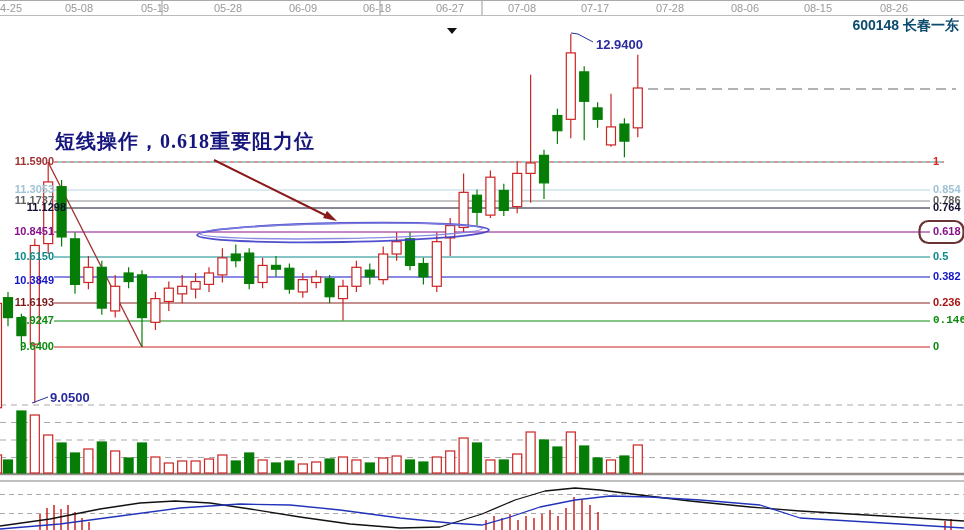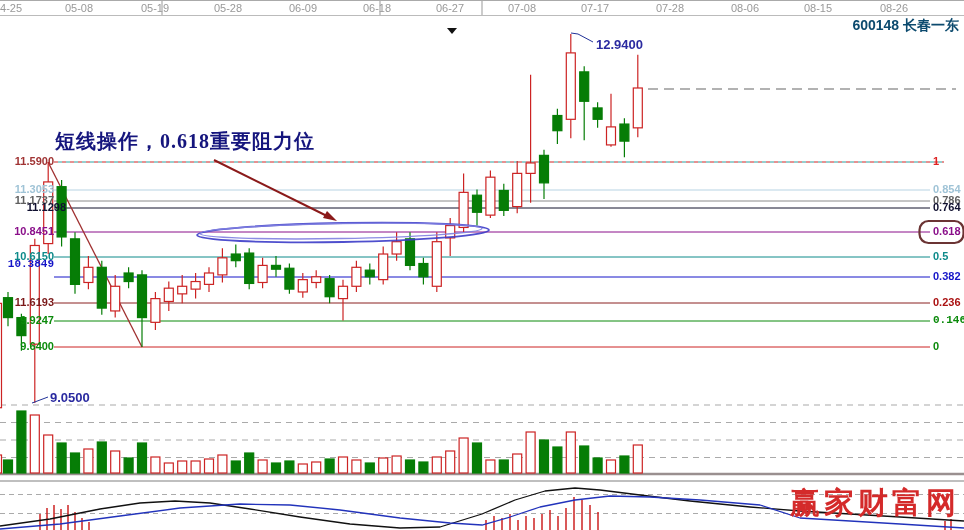--- a/index.html
+++ b/index.html
@@ -251,27 +251,26 @@
       <div class="lbl" style="left: 0px; width: 54px; text-align: right; top: 183px; color: rgb(159, 195, 214);">11.3053</div>
       <div class="lbl" style="left: 933px; top: 183px; color: rgb(159, 195, 214);">0.854</div>
       <div class="lbl" style="left: 0px; width: 54px; text-align: right; top: 194px; color: rgb(96, 96, 96);">11.1737</div>
       <div class="lbl" style="left: 933px; top: 194px; color: rgb(96, 96, 96);">0.786</div>
       <div class="lbl" style="left: 12px; width: 54px; text-align: right; top: 201px; color: rgb(16, 16, 48);">11.1298</div>
       <div class="lbl" style="left: 933px; top: 201px; color: rgb(16, 16, 48);">0.764</div>
       <div class="lbl" style="left: 0px; width: 54px; text-align: right; top: 225px; color: rgb(138, 15, 138);">10.8451</div>
       <div class="lbl" style="left: 933px; top: 225px; color: rgb(138, 15, 138);">0.618</div>
       <div class="lbl" style="left: 0px; width: 54px; text-align: right; top: 250px; color: rgb(13, 138, 138);">10.6150</div>
       <div class="lbl" style="left: 933px; top: 250px; color: rgb(13, 138, 138);">0.5</div>
-      <div class="lbl" style="left: 0px; width: 54px; text-align: right; top: 258px; color: rgb(20, 20, 200); font-family: Liberation Mono, monospace;">10.3849</div>
+      <div class="lbl" style="left: 0px; width: 54px; text-align: right; top: 274px; color: rgb(20, 20, 200);">10.3849</div>
       <div class="lbl" style="left: 933px; top: 270px; color: rgb(20, 20, 200);">0.382</div>
       <div class="lbl" style="left: 0px; width: 54px; text-align: right; top: 296px; color: rgb(122, 24, 24);">11.6193</div>
       <div class="lbl" style="left: 933px; top: 296px; color: rgb(170, 17, 17);">0.236</div>
       <div class="lbl" style="left: 0px; width: 54px; text-align: right; top: 314px; color: rgb(11, 138, 11);">9.9247</div>
       <div class="lbl" style="left: 933px; top: 314px; color: rgb(11, 138, 11); font-family: Liberation Mono, monospace;">0.146</div>
       <div class="lbl" style="left: 0px; width: 54px; text-align: right; top: 340px; color: rgb(11, 138, 11);">9.6400</div>
       <div class="lbl" style="left: 933px; top: 340px; color: rgb(11, 138, 11);">0</div>
     </div>
   <div id="stock-title">600148 长春一东</div>
   <div id="note-text">短线操作，0.618重要阻力位</div>
   <div id="peak-label">12.9400</div>
   <div id="low-label">9.0500</div>
-  <div id="watermark">赢家财富网</div>
 </div>
 
 </body></html>

